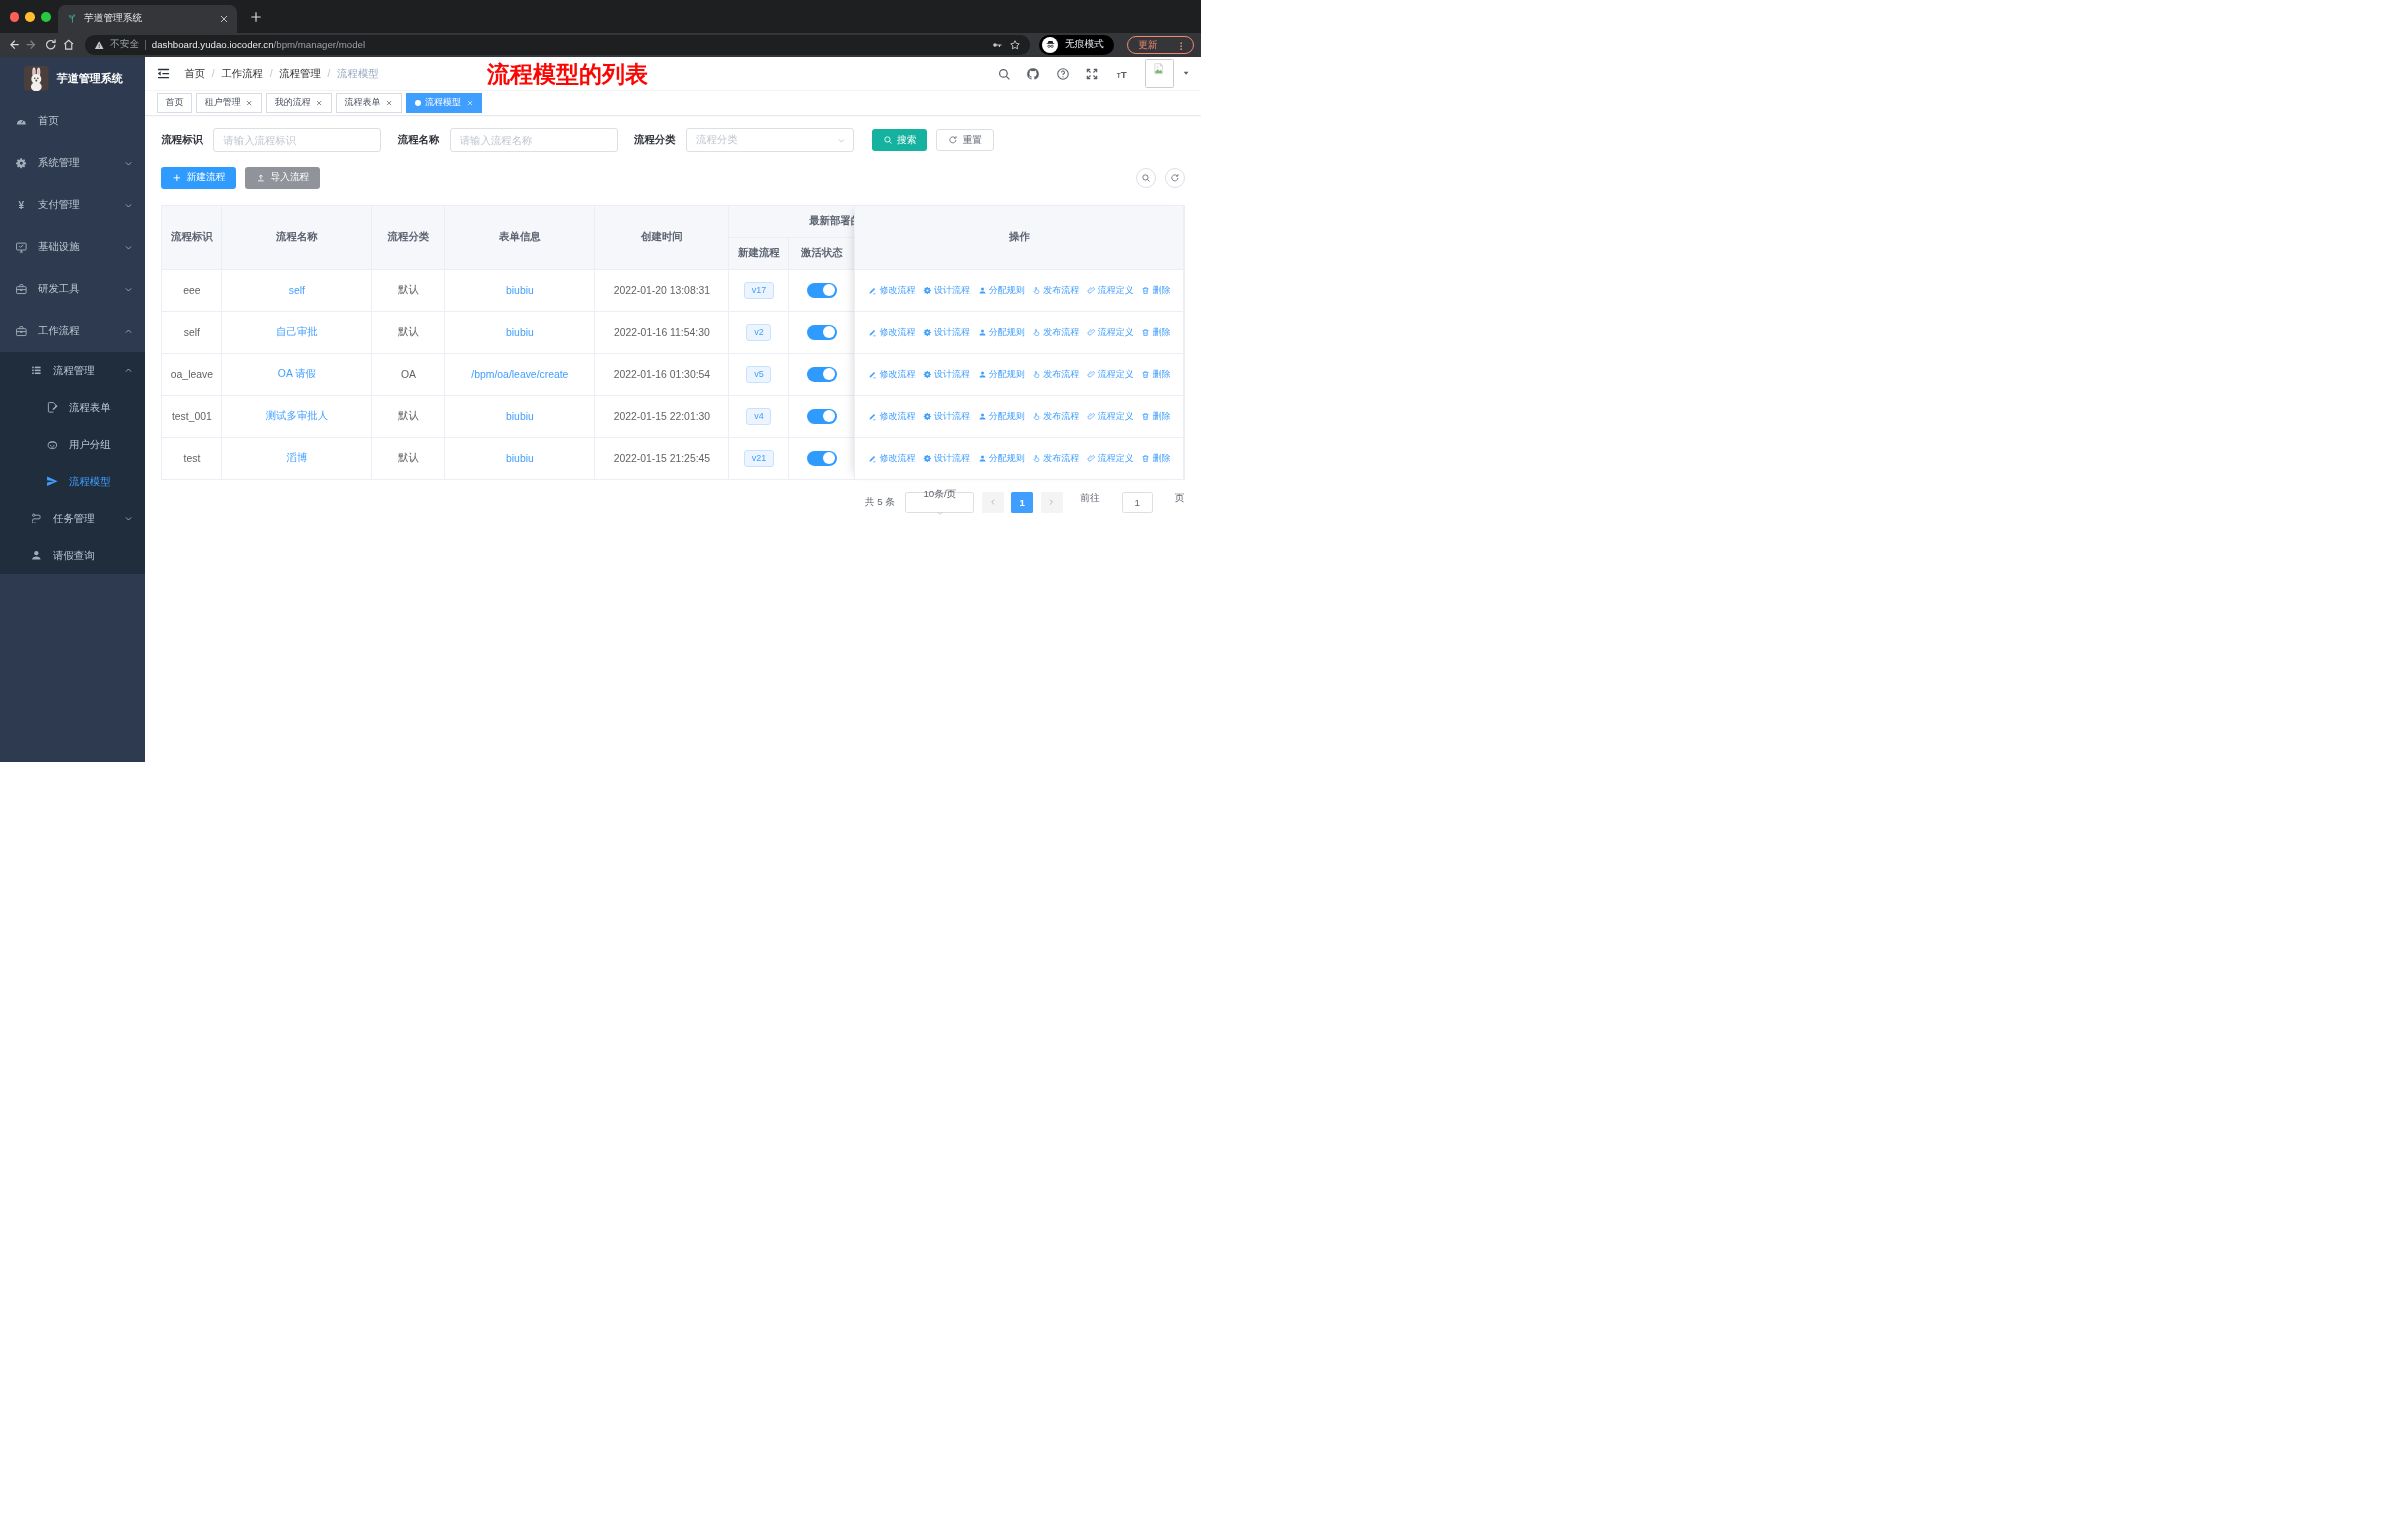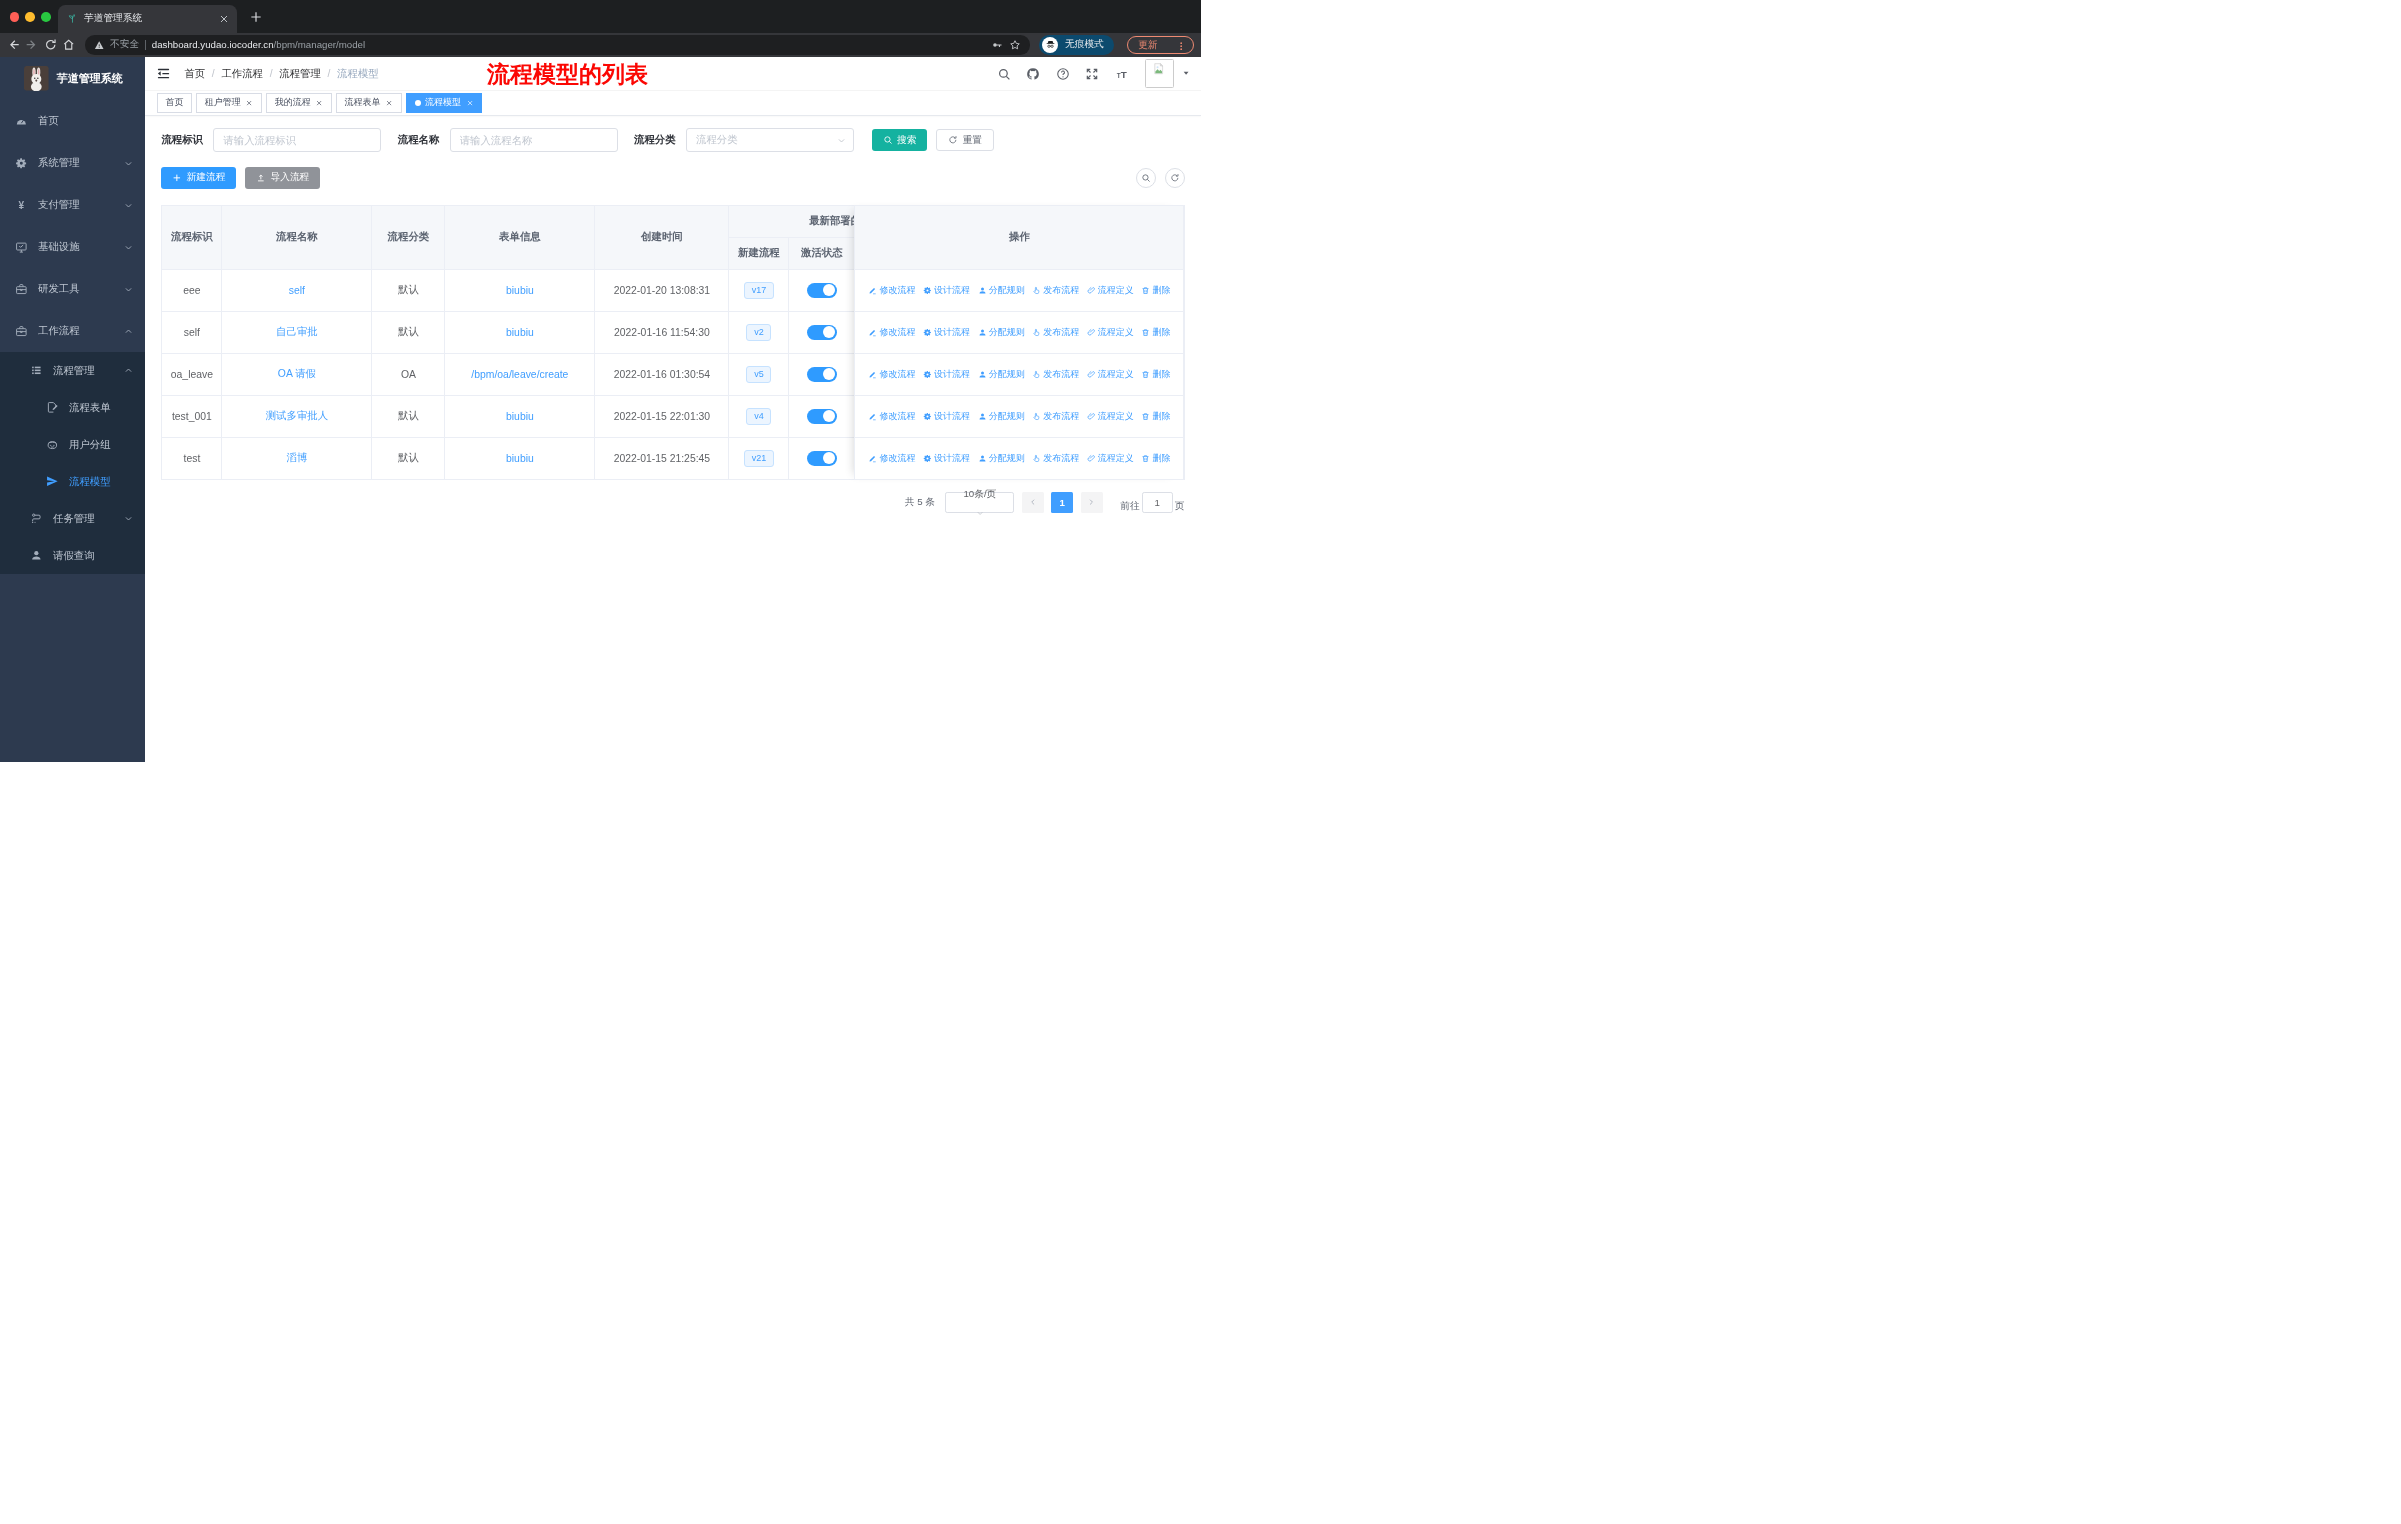--- a/index.html
+++ b/index.html
@@ -23,21 +23,21 @@
   .btoolbar { height:24px; background:#35363a; display:flex; align-items:center; padding:0 6.7px; gap:5.2px; color:#d5d7da; }
   .nav-ic { width:13.4px; height:13.4px; }
   .nav-dim { color:#7d8185; }
   .urlbar { flex:1; height:19.4px; background:#1e1f21; border-radius:9.7px; margin:0 3.7px; display:flex;
     align-items:center; padding:0 9px; gap:6px; font-size:9.7px; color:#9aa0a6; }
   .warn-ic { width:10.4px; height:10.4px; color:#9aa0a6; }
   .url-divider { width:0.7px; height:10.4px; background:#5f6368; }
   .url-domain { color:#e8eaed; } .url-path { color:#9aa0a6; }
   .url-spacer { flex:1; }
   .urlbar .ic { color:#c7cacd; }
-  .incog { display:flex; align-items:center; gap:6.7px; background:#0c4a6e; border-radius:11px;
+  .incog { display:flex; align-items:center; gap:6.7px; background:#000000; border-radius:11px;
     padding:2.2px 10.4px 2.2px 3px; color:#e8eaed; font-size:9.7px; }
   .incog-circle { width:16.4px; height:16.4px; border-radius:50%; background:#fff; color:#1d1f21;
     display:flex; align-items:center; justify-content:center; }
   .incog-circle .ic{ width:11px; height:11px; }
   .update-pill { display:flex; align-items:flex-end; gap:18px; border:1.5px solid #ee8a72; color:#ee8a72;
     border-radius:11px; padding:1.5px 7.4px 1.5px 10.4px; font-size:9.7px; margin-left:7.4px; }
   .update-pill .ic { width:10.4px; height:10.4px; }
 
   
   .app { display:flex; height:706px; }
@@ -132,21 +132,21 @@
     font-size:9.7px; color:#5f6570; gap:7.4px; width:1023px; }
   .ptotal { margin-right:3px; }
   .psel { width:69px; height:21px; border:0.7px solid #dcdfe6; border-radius:2.2px; display:flex;
     align-items:center; justify-content:center; gap:7.4px; color:#606266; cursor:pointer;flex-direction:column; }
   .psel .ic { width:8.2px; height:8.2px; color:#c0c4cc; }
   .pbtn { width:22px; height:21px; background:#f4f4f5; border-radius:1.5px; display:flex; align-items:center;
     justify-content:center; color:#aab0bb; cursor:pointer; }
   .pbtn .ic { width:8.2px; height:8.2px; }
   .pactive { width:22px; height:21px; background:#409eff; color:#fff; border-radius:1.5px; display:flex;
     align-items:center; justify-content:center; font-weight:600; cursor:pointer; }
-  .goto-wrap { display:flex; align-items:flex-end; gap:2px; margin-left:10.4px; }
+  .goto-wrap { display:flex; align-items:flex-start; gap:22px; margin-left:10.4px; }
   .goto { width:31px; height:21px; border:0.7px solid #dcdfe6; border-radius:2.2px; text-align:center;
     font-size:9.7px; color:#606266; outline:none; font-family:inherit; }
 </style>
 </head>
 <body>
 
 <div>
   <div class="tabstrip">
     <div class="lights">
       <span class="light l-red"></span>

